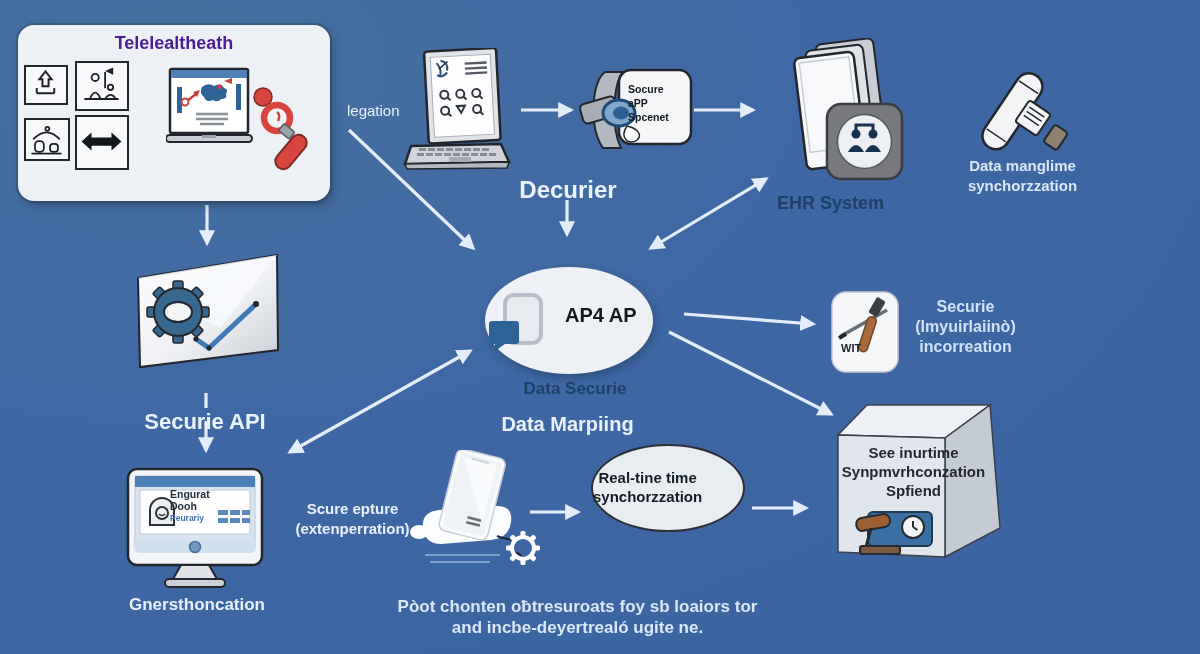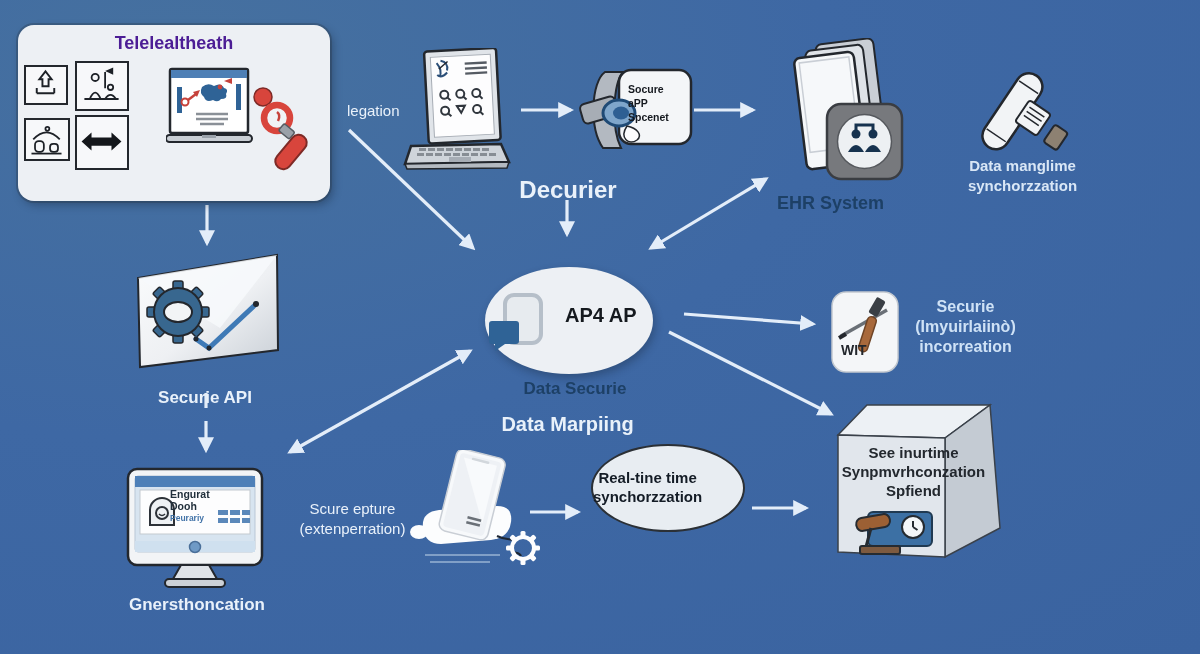--- a/index.html
+++ b/index.html
@@ -227,21 +227,21 @@
   <div class="lbl navy center" style="left:495px;top:379px;width:160px;font-size:17px;">Data Securie</div>
   <div class="lbl white center" style="left:480px;top:413px;width:175px;font-size:20px;">Data Marpiing</div>
 
   <svg class="abs" style="left:830px;top:290px;" width="70" height="84" viewBox="0 0 70 84">
     <rect x="2" y="2" width="66" height="80" rx="14" fill="#f4f6f8" stroke="#c3c9d0" stroke-width="1.5"></rect>
     <path d="M11,46 L57,20" stroke="#6a7077" stroke-width="3.5"></path>
     <path d="M9,48 l7,-4" stroke="#23272d" stroke-width="4"></path>
     <rect x="42" y="8" width="10" height="18" rx="2" transform="rotate(30 47 17)" fill="#3a3f45"></rect>
     <rect x="33" y="26" width="9" height="36" rx="4" transform="rotate(18 37 44)" fill="#a8693c" stroke="#6e4426" stroke-width="1.5"></rect>
   </svg>
-  <div class="lbl" style="left:841px;top:342px;font-size:14px;color:#22262c;">WIT</div>
+  <div class="lbl" style="left:841px;top:342px;font-size:11px;color:#22262c;">WIT</div>
   <div class="lbl lightblue center" style="left:898px;top:297px;width:135px;font-size:16px;line-height:1.25;">Securie
 (Imyuirlaiinò)
 incorreation</div>
 
   <svg class="abs" style="left:116px;top:248px;" width="180" height="130" viewBox="0 0 180 130">
     <defs>
       <linearGradient id="flagG" x1="0" y1="0" x2="1" y2="1">
         <stop offset="0" stop-color="#fbfcfd"></stop>
           <stop offset="0.55" stop-color="#eef0f3"></stop>
           <stop offset="1" stop-color="#c9cfd6"></stop>
@@ -261,21 +261,21 @@
         <rect x="-5" y="-31" width="10" height="10" rx="2" transform="rotate(315)"></rect>
       </g>
       <circle r="24" fill="#38678f" stroke="#23272d" stroke-width="2"></circle>
       <ellipse rx="14" ry="10" fill="#f2f4f6" stroke="#23272d" stroke-width="2"></ellipse>
     </g>
     <polyline points="80,91 93,100 140,56" fill="none" stroke="#3f7ab6" stroke-width="5" stroke-linecap="round"></polyline>
     <circle cx="80" cy="91" r="2.5" fill="#23272d"></circle>
       <circle cx="93" cy="100" r="2.5" fill="#23272d"></circle>
       <circle cx="140" cy="56" r="3" fill="#23272d"></circle>
   </svg>
-  <div class="lbl white center" style="left:135px;top:388px;width:140px;font-size:17px;">Securie API</div>
+  <div class="lbl white center" style="left:135px;top:409px;width:140px;font-size:22px;">Securie API</div>
 
   <svg class="abs" style="left:118px;top:463px;" width="155" height="128" viewBox="0 0 155 128">
     <rect x="10" y="6" width="134" height="96" rx="9" fill="#f2f4f6" stroke="#23272d" stroke-width="2.5"></rect>
     <rect x="17" y="13" width="120" height="76" rx="3" fill="#d7e4f0" stroke="#b9c7d6" stroke-width="1"></rect>
     <rect x="17" y="13" width="120" height="11" fill="#4e80b8"></rect>
     <rect x="22" y="27" width="110" height="44" fill="#fdfdfe" stroke="#c3c9cf" stroke-width="1"></rect>
     <path d="M32,62 V47 a12,12 0 0 1 24,0 V62 Z" fill="#eef1f4" stroke="#2c3138" stroke-width="2"></path>
     <circle cx="44" cy="50" r="6" fill="none" stroke="#2c3138" stroke-width="2"></circle>
     <path d="M41,51 q3,3 6,0" fill="none" stroke="#2c3138" stroke-width="1.5"></path>
     <g fill="#5b88ba">
@@ -289,21 +289,21 @@
     <rect x="17" y="78" width="120" height="11" fill="#cfe0ef"></rect>
     <circle cx="77" cy="84" r="5.5" fill="#6f9ac6" stroke="#4a6f99" stroke-width="1.5"></circle>
     <polygon points="63,102 91,102 99,116 55,116" fill="#dfe3e8" stroke="#23272d" stroke-width="2"></polygon>
     <rect x="47" y="116" width="60" height="8" rx="4" fill="#ccd1d7" stroke="#23272d" stroke-width="2"></rect>
   </svg>
   <div class="lbl" style="left:170px;top:488px;width:60px;font-size:10.5px;line-height:1.15;color:#22303c;">Engurat
 Dooh</div>
   <div class="lbl" style="left:170px;top:513px;width:60px;font-size:8.5px;color:#4273a8;">Peurariy</div>
   <div class="lbl white center" style="left:112px;top:595px;width:170px;font-size:17px;">Gnersthoncation</div>
 
-  <div class="lbl white center" style="left:285px;top:499px;width:135px;font-size:15px;line-height:1.3;font-weight:400;">Scure epture
+  <div class="lbl white center" style="left:285px;top:499px;width:135px;font-size:15px;line-height:1.3;font-weight:700;">Scure epture
 (extenperration)</div>
 
   <svg class="abs" style="left:405px;top:450px;" width="145" height="125" viewBox="0 0 145 125">
     <path d="M20,105 H95 M25,112 H85" stroke="#b9cfe6" stroke-width="2" opacity="0.55"></path>
     <path d="M18,78 Q16,62 34,60 L92,56 Q108,56 106,72 Q104,88 86,90 L36,94 Q20,94 18,78 Z" fill="#fcfdfe"></path>
     <ellipse cx="14" cy="82" rx="9" ry="7" fill="#fcfdfe"></ellipse>
     <g transform="rotate(14 65 45)">
       <rect x="42" y="2" width="50" height="84" rx="7" fill="#f7f9fb" stroke="#c9ced5" stroke-width="1.5"></rect>
       <rect x="46" y="6" width="42" height="76" rx="4" fill="#eef1f5"></rect>
       <path d="M50,10 L84,70 L84,10 Z" fill="#f8fafc"></path>
@@ -342,14 +342,16 @@
       <path d="M95,139 l0,-6 M95,139 l4.5,3" stroke="#252b31" stroke-width="2" fill="none"></path>
       <rect x="38" y="128" width="34" height="13" rx="6" transform="rotate(-10 55 134)" fill="#9c6034" stroke="#262b31" stroke-width="2"></rect>
       <path d="M53,140 L48,159" stroke="#262b31" stroke-width="3"></path>
       <rect x="42" y="158" width="40" height="8" rx="2" fill="#7d5a40" stroke="#262b31" stroke-width="2"></rect>
     </g>
   </svg>
   <div class="lbl center" style="left:836px;top:443px;width:155px;font-size:15px;line-height:1.28;color:#23282e;">See inurtime
 Synpmvrhconzation
 Spfiend</div>
 
+  <div class="lbl softwhite center" style="left:375px;top:597px;width:405px;font-size:17px;line-height:1.22;">Pòot chonten oƀtresuroats foy sb loaiors tor
+and incbe-deyertrealó ugite ne.</div>
 
 </div>
 
 </body></html>

